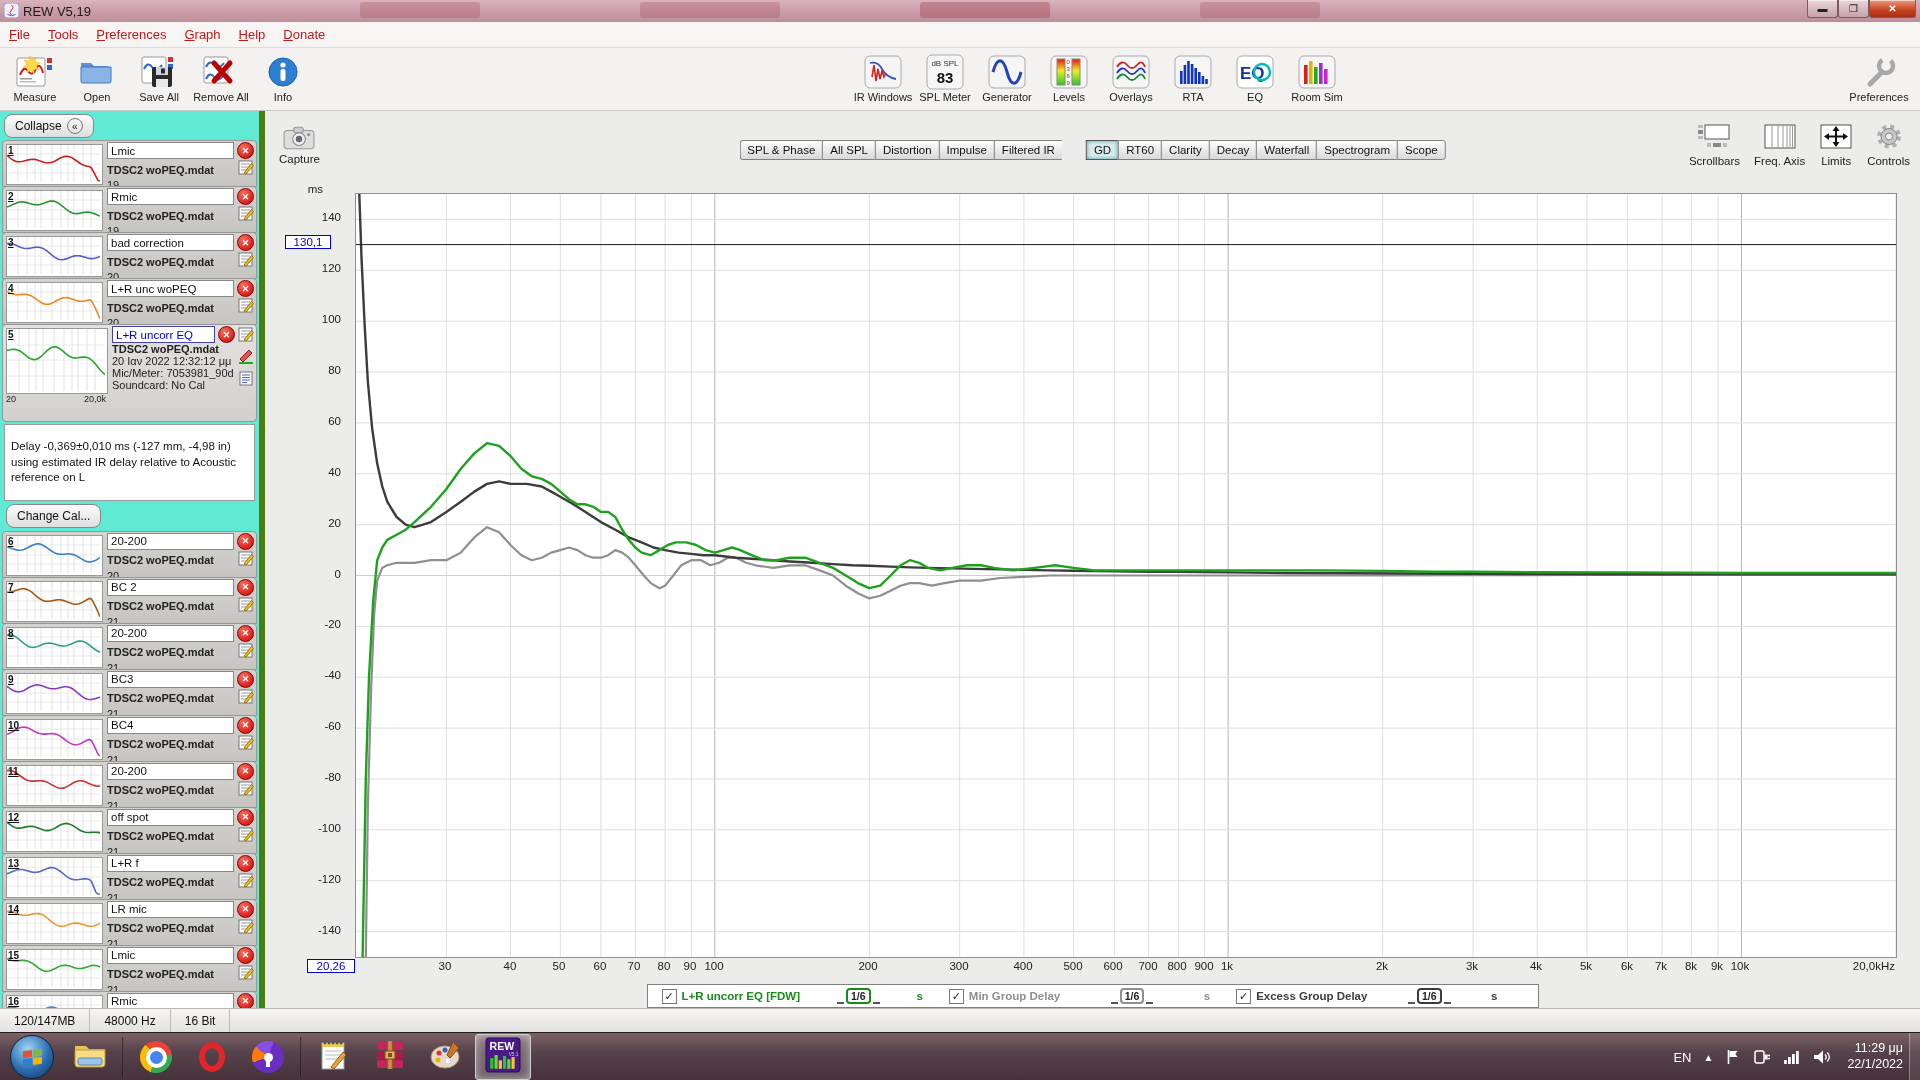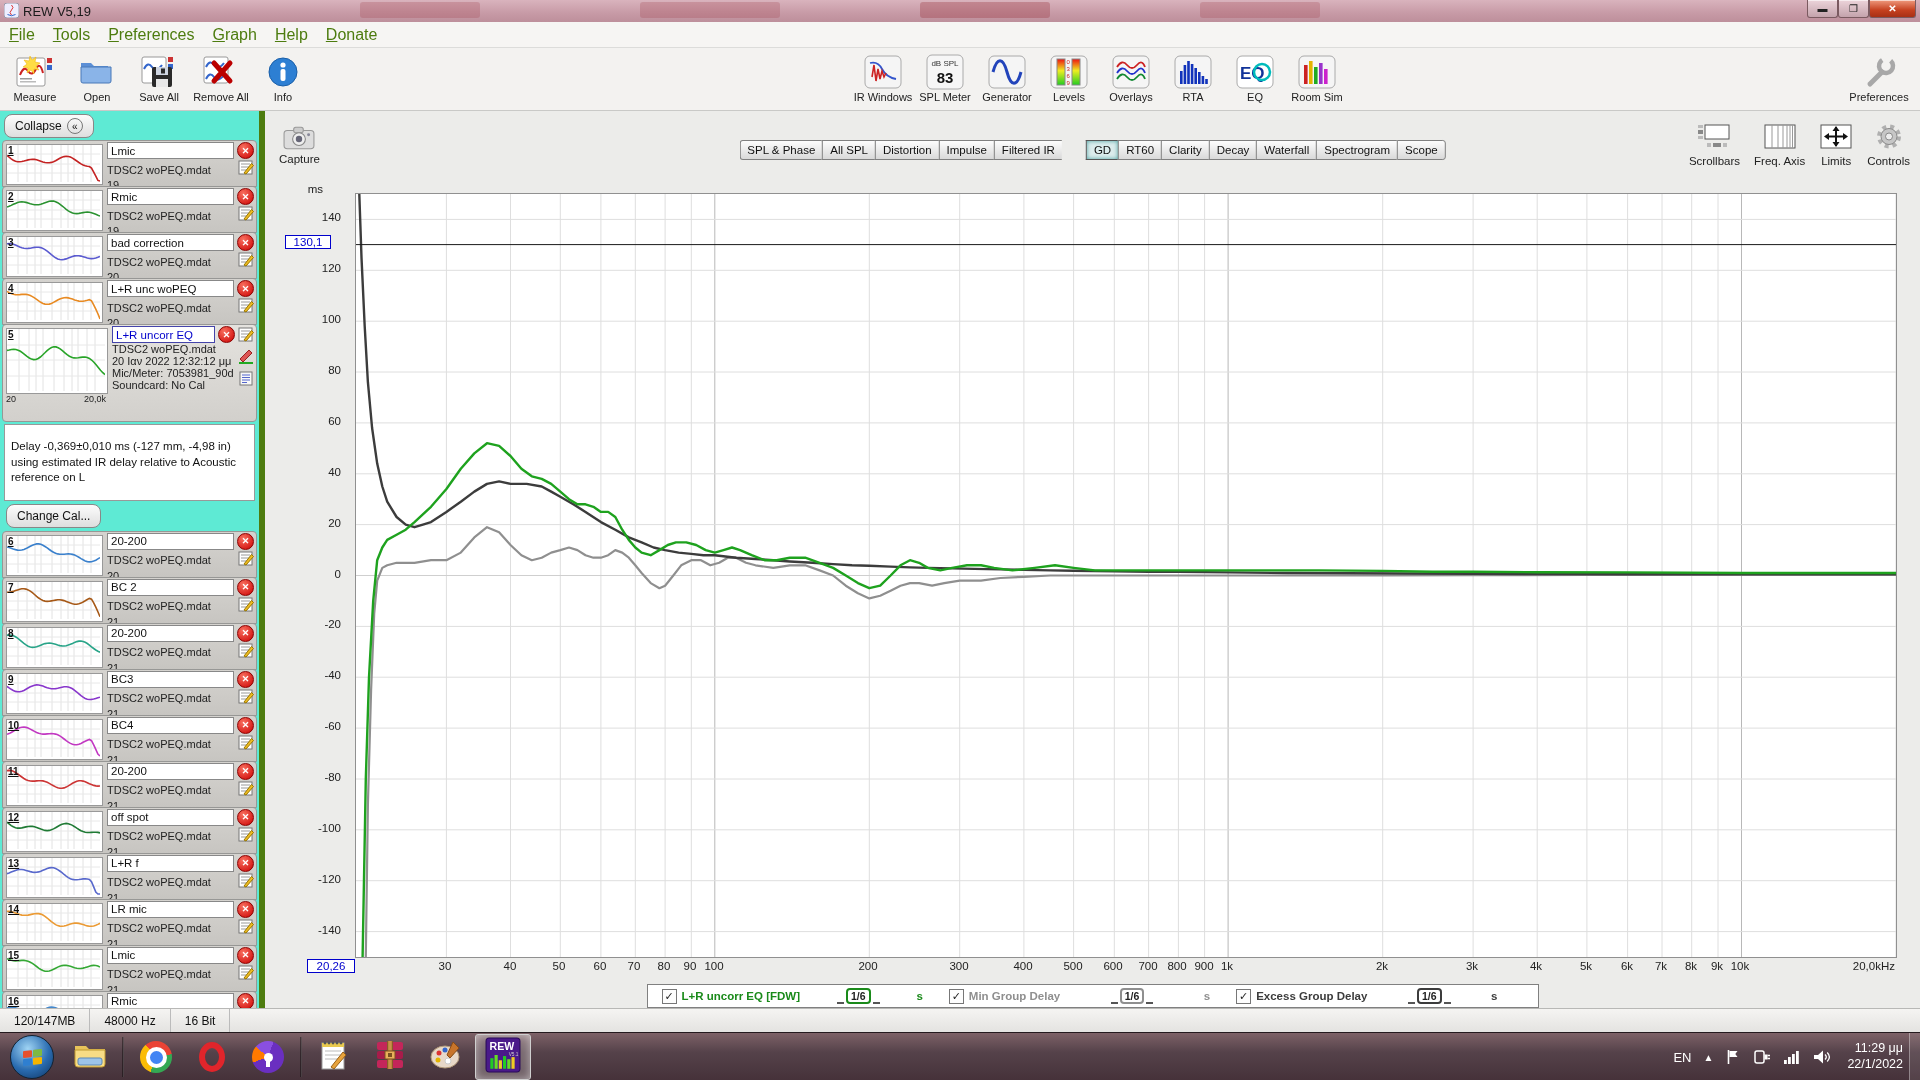--- a/index.html
+++ b/index.html
@@ -11,21 +11,21 @@
     display:flex;align-items:center;font-size:13px;color:#1a1a1a;}
   .tb-blob{position:absolute;top:2px;height:16px;border-radius:3px;background:rgba(160,60,70,.25);}
   #title-java{margin:2px 4px 0 4px;}
   #winbtns{position:absolute;right:4px;top:0;display:flex;}
   .wbtn{width:29px;height:17px;border:1px solid #7a5a60;border-top:none;margin-left:0;
     background:linear-gradient(#ecd4da,#c4a3ac);display:flex;align-items:center;justify-content:center;
     font-size:10px;color:#222;border-radius:0 0 3px 3px;box-shadow:inset 0 1px 0 rgba(255,255,255,.6);}
   .wbtn.close{width:45px;background:linear-gradient(#ef9a7e,#c5401f 60%,#a83015);color:#fff;font-weight:bold;}
   
   #menubar{position:absolute;left:0;top:22px;width:1920px;height:25px;background:#f6f5f3;
-    border-bottom:1px solid #dcdcda;display:flex;align-items:center;font-size:16px;color:#4d7c0f;}
+    border-bottom:1px solid #dcdcda;display:flex;align-items:center;font-size:13px;color:#b91c1c;}
   .menu-item{padding:0 9px;cursor:default;}
   #toolbar{position:absolute;left:0;top:48px;width:1920px;height:62px;background:#f3f2f0;
     border-bottom:1px solid #c9c9c7;}
   .tgroup{position:absolute;top:3px;display:flex;}
   .tb-btn{width:62px;display:flex;flex-direction:column;align-items:center;padding-top:2px;}
   .tb-ic{height:37px;display:flex;align-items:center;justify-content:center;}
   .tb-lb{font-size:11px;color:#222;margin-top:1px;white-space:nowrap;}
   
   #main{position:absolute;left:0;top:111px;width:1920px;height:897px;}
   #sidebar{position:absolute;left:0;top:0;width:265px;height:897px;background:#5eead4;
@@ -41,21 +41,21 @@
   .mthumb{position:relative;width:95px;height:39px;background:#fff;border:1px solid #999;margin:3px 2px 0 3px;}
   .mnum{position:absolute;left:1px;top:0px;font-size:10px;font-weight:bold;text-decoration:underline;color:#111;z-index:2;}
   .mright{flex:1;padding:1px 2px 0 2px;min-width:0;}
   .mrow1{display:flex;align-items:center;gap:3px;}
   .mname{flex:1;height:15px;border:1px solid #888;font-size:11.5px;padding:0 3px;min-width:0;
     font-family:"Liberation Sans",sans-serif;background:#fff;color:#111;}
   .mdel{width:15px;height:15px;min-width:15px;border-radius:50%;border:1px solid #8a0000;
     background:radial-gradient(circle at 35% 30%,#f87060,#c00);color:#fff;font-size:9px;font-weight:bold;
     display:flex;align-items:center;justify-content:center;}
   .mrow2{display:flex;align-items:center;justify-content:space-between;margin-top:1px;}
-  .mfile{font-size:11px;color:#222;white-space:nowrap;overflow:hidden;}
+  .mfile{font-size:11px;color:#222;white-space:nowrap;overflow:hidden;font-weight:bold;}
   .mdate{font-size:11px;color:#222;white-space:nowrap;overflow:hidden;}
   .mcard.selected{height:96px;background:linear-gradient(#e4e2de,#d2d0cc);border-radius:4px;}
   .mcard.selected .mthumb{width:100px;height:64px;}
   .thumb-axis{display:flex;justify-content:space-between;font-size:9px;color:#222;width:100px;margin-left:3px;}
   .sel-icons{display:flex;flex-direction:column;gap:3px;padding:2px 2px 0 1px;}
   .mname.sel{color:#0000cc;border:1px solid #44a;}
   #delaybox{margin:3px 4px 3px 2px;background:#fff;border:1px solid #999;font-size:11.5px;color:#111;
     padding:14px 6px;line-height:1.35;}
   #changecal{margin:0 0 3px 4px;}
   

